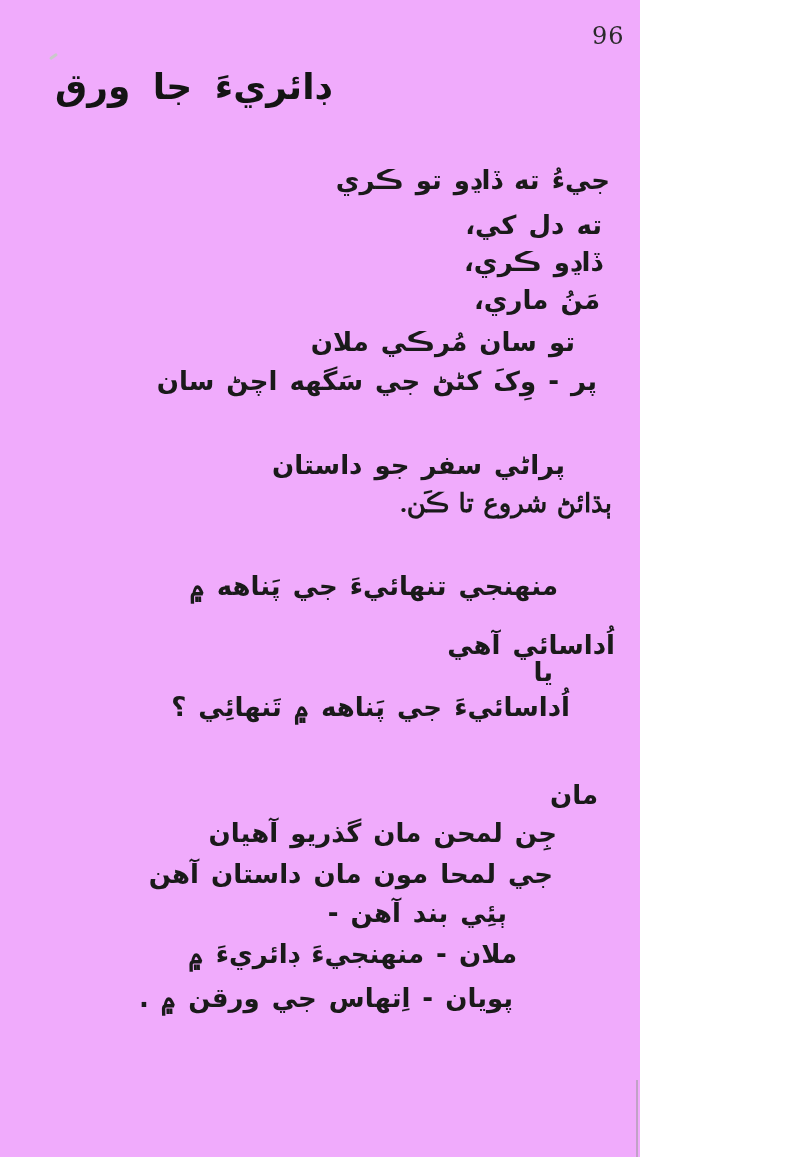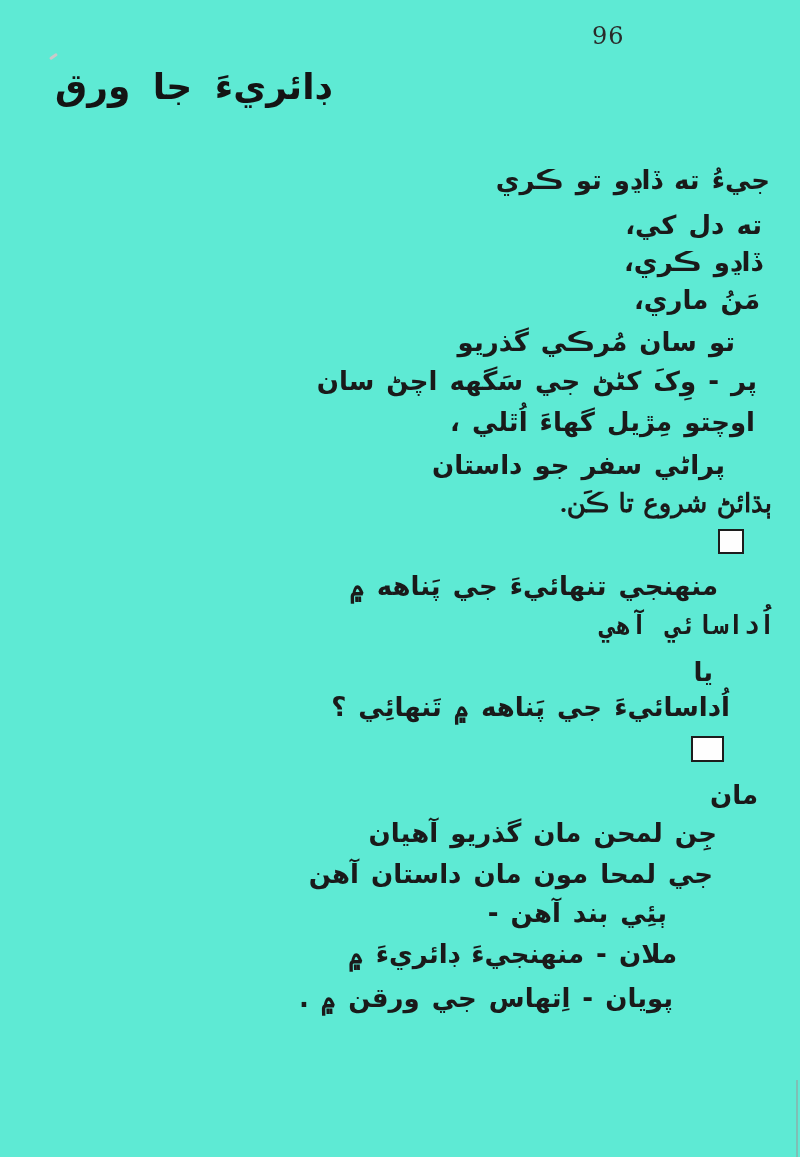--- a/index.html
+++ b/index.html
@@ -2,23 +2,23 @@
 <html lang="sd"><head>
 <meta charset="utf-8">
 <style>
   html, body {
     margin: 0;
     padding: 0;
     background: #ffffff;
   }
   #scan-page {
     position: relative;
-    width: 800px;
+    width: 640px;
     height: 1157px;
-    background: #5eead4;
+    background: #f0abfc;
     overflow: hidden;
     font-family: "DejaVu Sans", sans-serif;
     color: #161616;
   }
   .page-number {
     position: absolute;
     top: 22px;
     left: 592px;
     font-family: "DejaVu Serif", "Liberation Serif", serif;
     font-size: 24px;
@@ -78,21 +78,21 @@
   #l-0-0 { top: 164px; right: 30px; }
   #l-0-1 { top: 209px; right: 38px; }
   #l-0-2 { top: 246px; right: 38px; }
   #l-0-3 { top: 284px; right: 40px; }
   #l-0-4 { top: 326px; right: 65px; }
   #l-0-5 { top: 365px; right: 43px; }
   #l-0-6 { top: 406px; right: 45px; }
   #l-0-7 { top: 449px; right: 75px; }
   #l-0-8 { top: 488px; right: 28px; font-family: Liberation Serif, serif; }
   #l-1-0 { top: 570px; right: 82px; }
-  #l-1-1 { top: 611px; right: 25px; font-family: Liberation Mono, monospace; }
+  #l-1-1 { top: 629px; right: 25px; }
   #l-1-2 { top: 656px; right: 87px; }
   #l-1-3 { top: 691px; right: 70px; }
   #l-2-0 { top: 779px; right: 42px; }
   #l-2-1 { top: 817px; right: 83px; }
   #l-2-2 { top: 858px; right: 87px; }
   #l-2-3 { top: 897px; right: 133px; }
   #l-2-4 { top: 938px; right: 123px; }
   #l-2-5 { top: 982px; right: 127px; }
 </style>
 </head>
@@ -103,23 +103,22 @@
   <div class="scan-speck"></div>
 
   <div class="page-number">96</div>
 
   <h1 class="poem-title" style="margin:0;">ڊائريءَ جا ورق</h1>
 
   <div class="pl" id="l-0-0">جيءُ ته ڏاڍو تو ڪري</div>
   <div class="pl" id="l-0-1">ته دل کي،</div>
   <div class="pl" id="l-0-2">ڏاڍو ڪري،</div>
   <div class="pl" id="l-0-3">مَنُ ماري،</div>
-  <div class="pl" id="l-0-4">تو سان مُرڪي گذريو</div>
+  <div class="pl" id="l-0-4">تو سان مُرڪي ملان</div>
   <div class="pl" id="l-0-5">پر - وِکَ کڻڻ جي سَگهه اچڻ سان</div>
-  <div class="pl" id="l-0-6">اوچتو مِڙيل گهاءَ اُٿلي ،</div>
   <div class="pl" id="l-0-7">پراڻي سفر جو داستان</div>
   <div class="pl" id="l-0-8">ٻڌائڻ شروع تا ڪَن.</div>
 
   <div class="divider-box" id="divider-box-1"></div>
 
   <div class="pl" id="l-1-0">منهنجي تنهائيءَ جي پَناهه ۾</div>
   <div class="pl" id="l-1-1">اُداسائي آهي</div>
   <div class="pl" id="l-1-2">يا</div>
   <div class="pl" id="l-1-3">اُداسائيءَ جي پَناهه ۾ تَنهائِي ؟</div>
 

